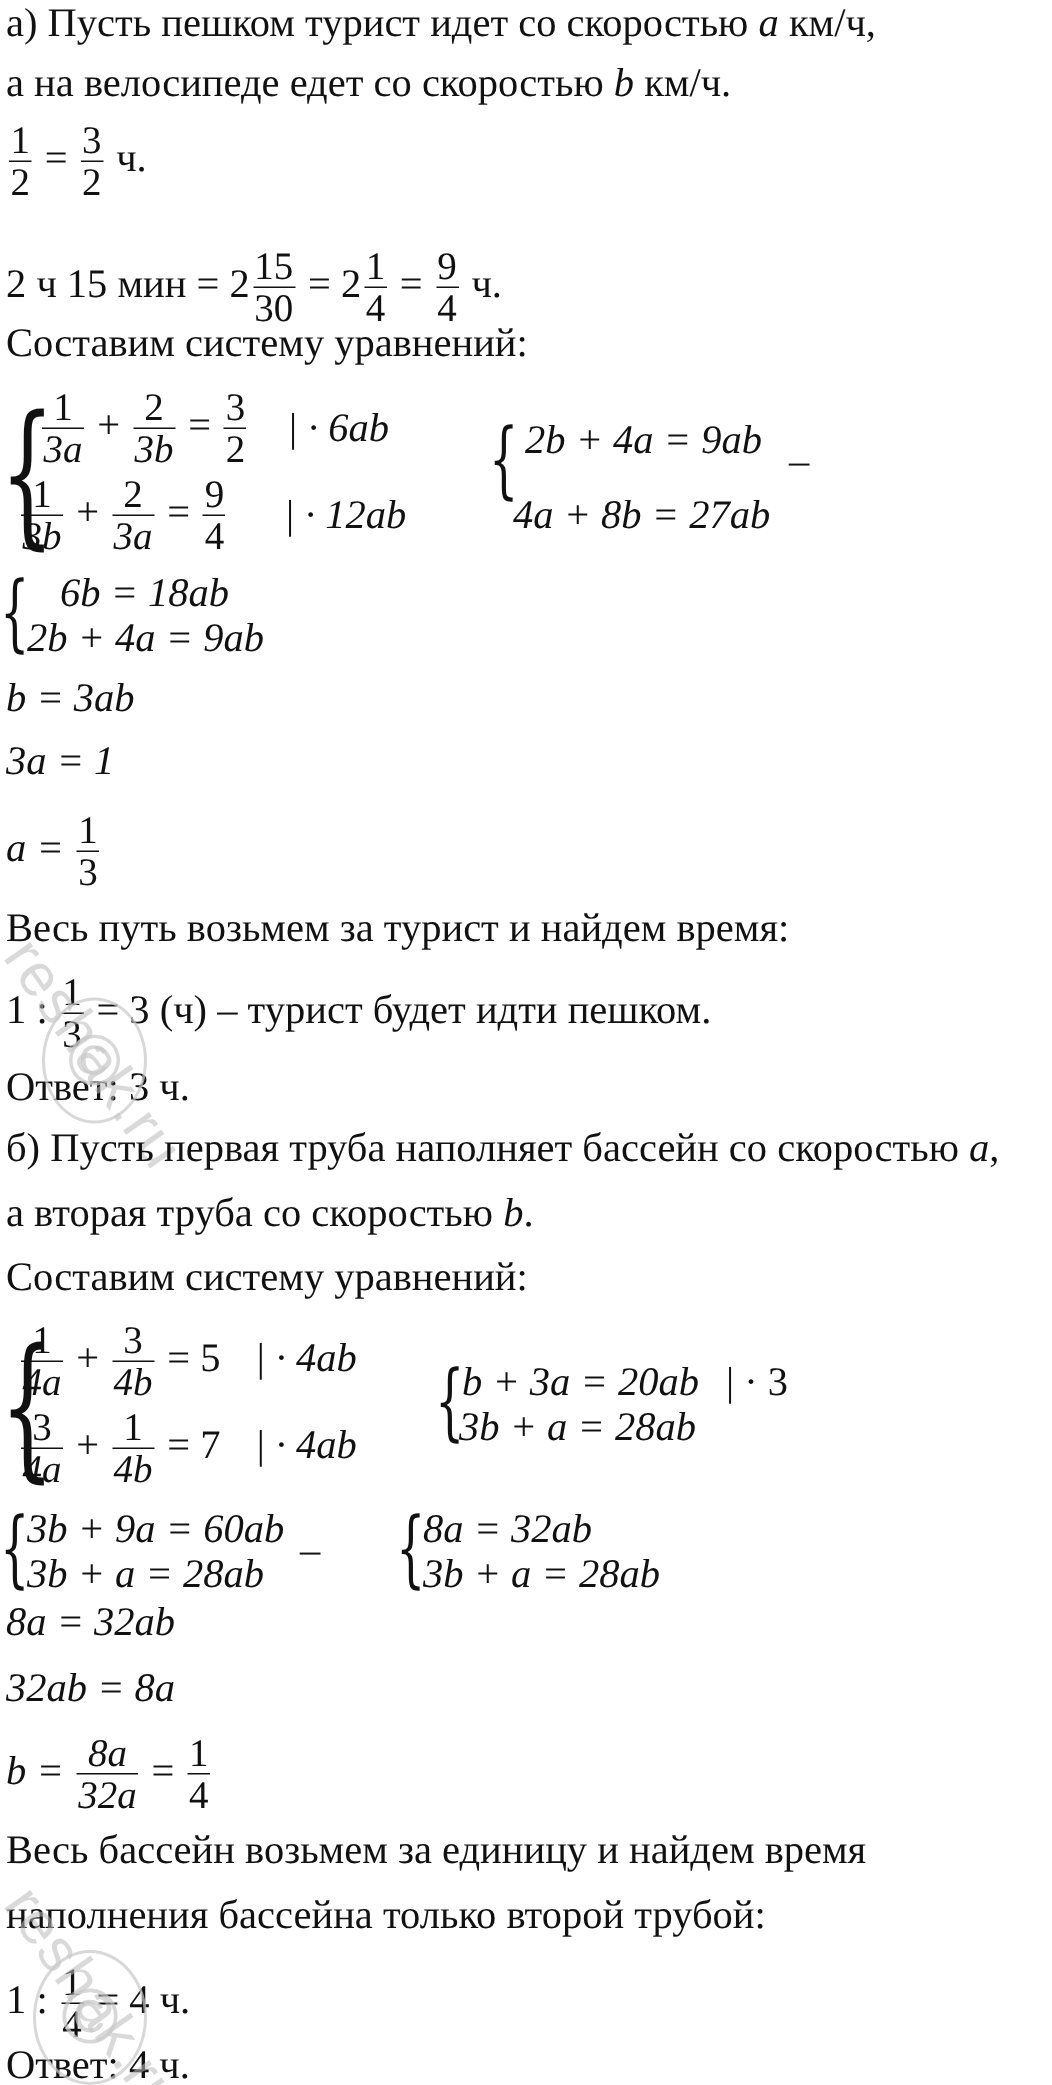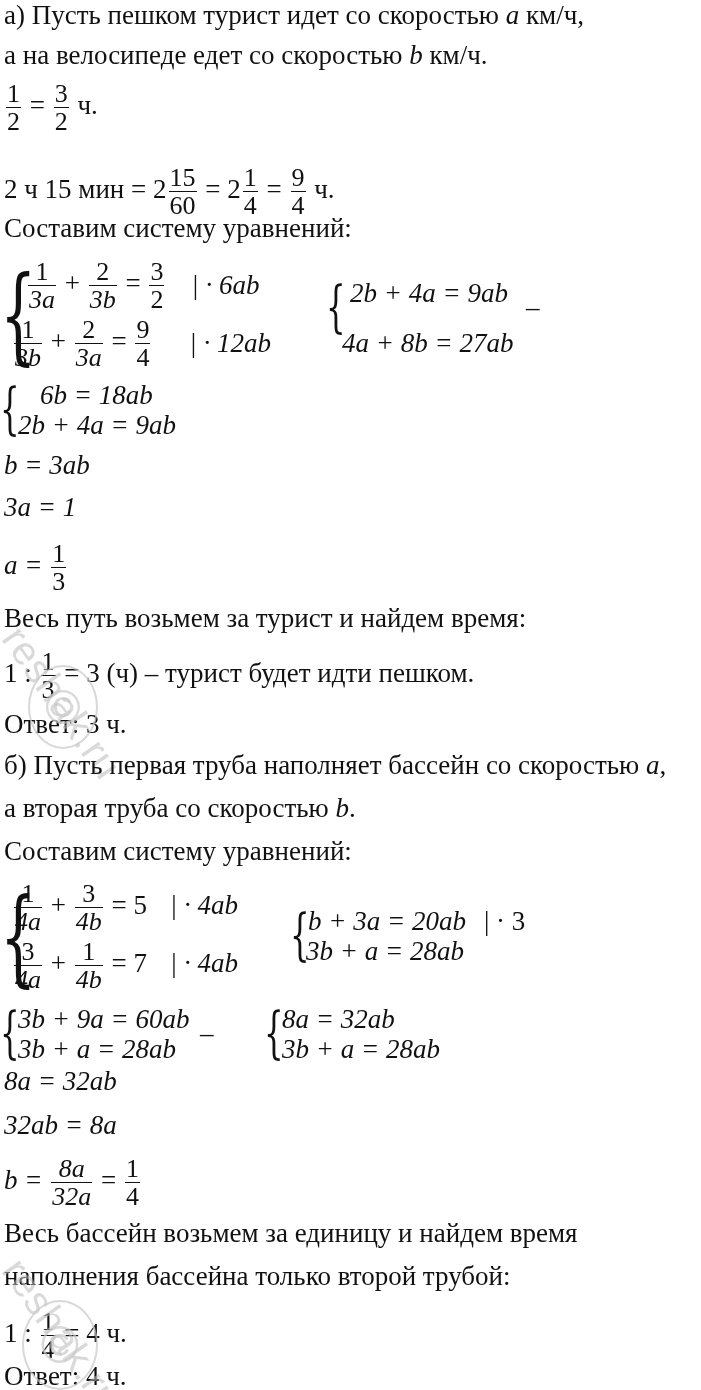--- a/index.html
+++ b/index.html
@@ -39,21 +39,21 @@
   <span class="frac">
       <span class="n">3</span>
       <span class="d">2</span>
     </span>
   <span>ч.</span>
 </div>
 
 <div class="ln" style="top:164px">
   <span>2 ч 15 мин = 2</span><span class="frac">
       <span class="n">15</span>
-      <span class="d">60</span>
+      <span class="d">30</span>
     </span>
   <span>= 2</span><span class="frac">
       <span class="n">1</span>
       <span class="d">4</span>
     </span>
   <span>=</span>
   <span class="frac">
       <span class="n">9</span>
       <span class="d">4</span>
     </span>

